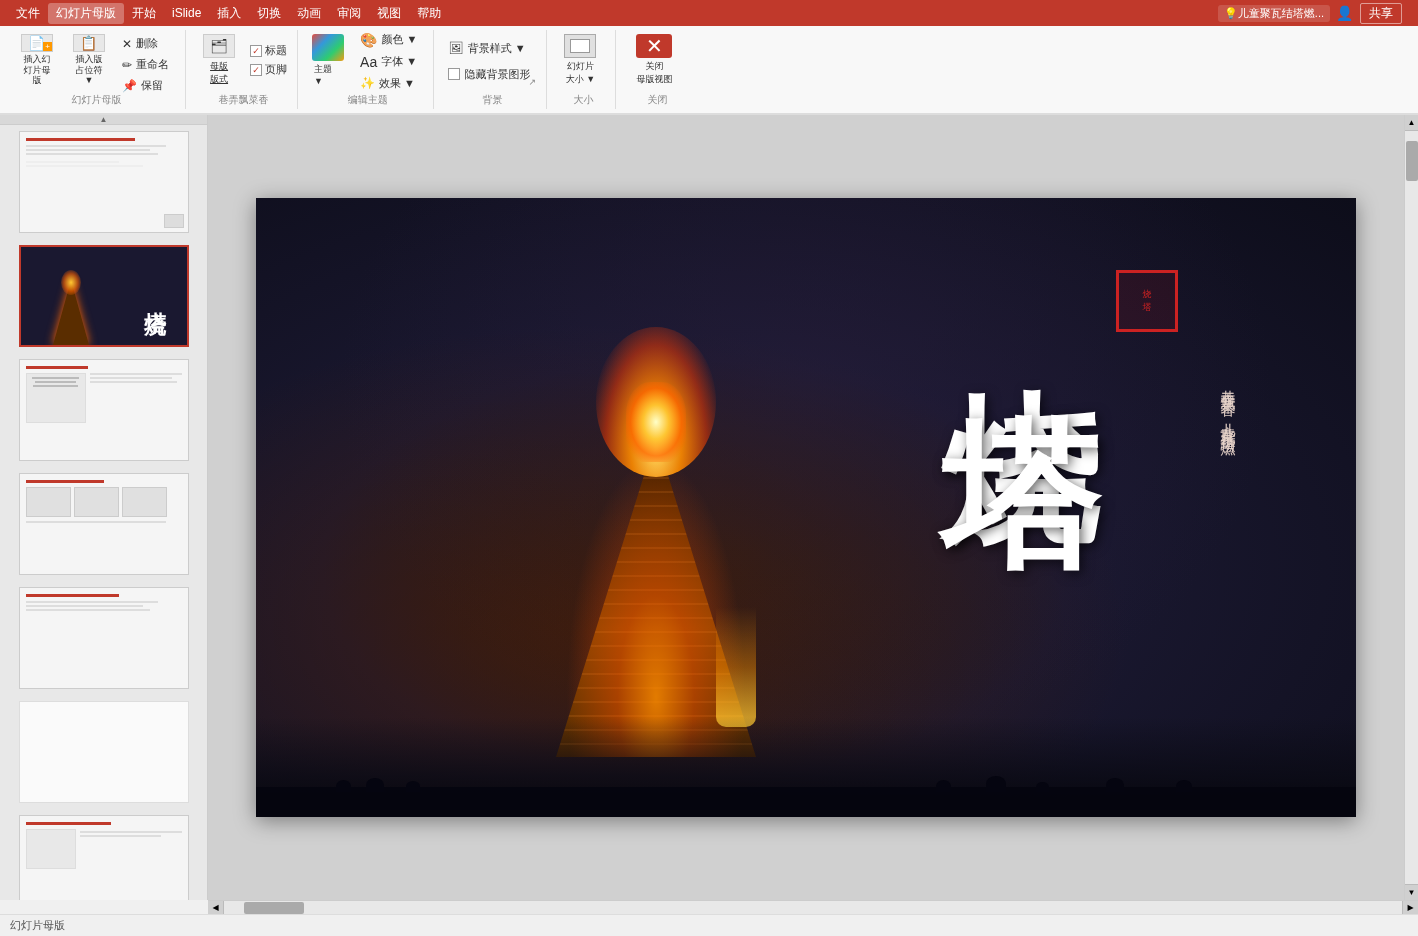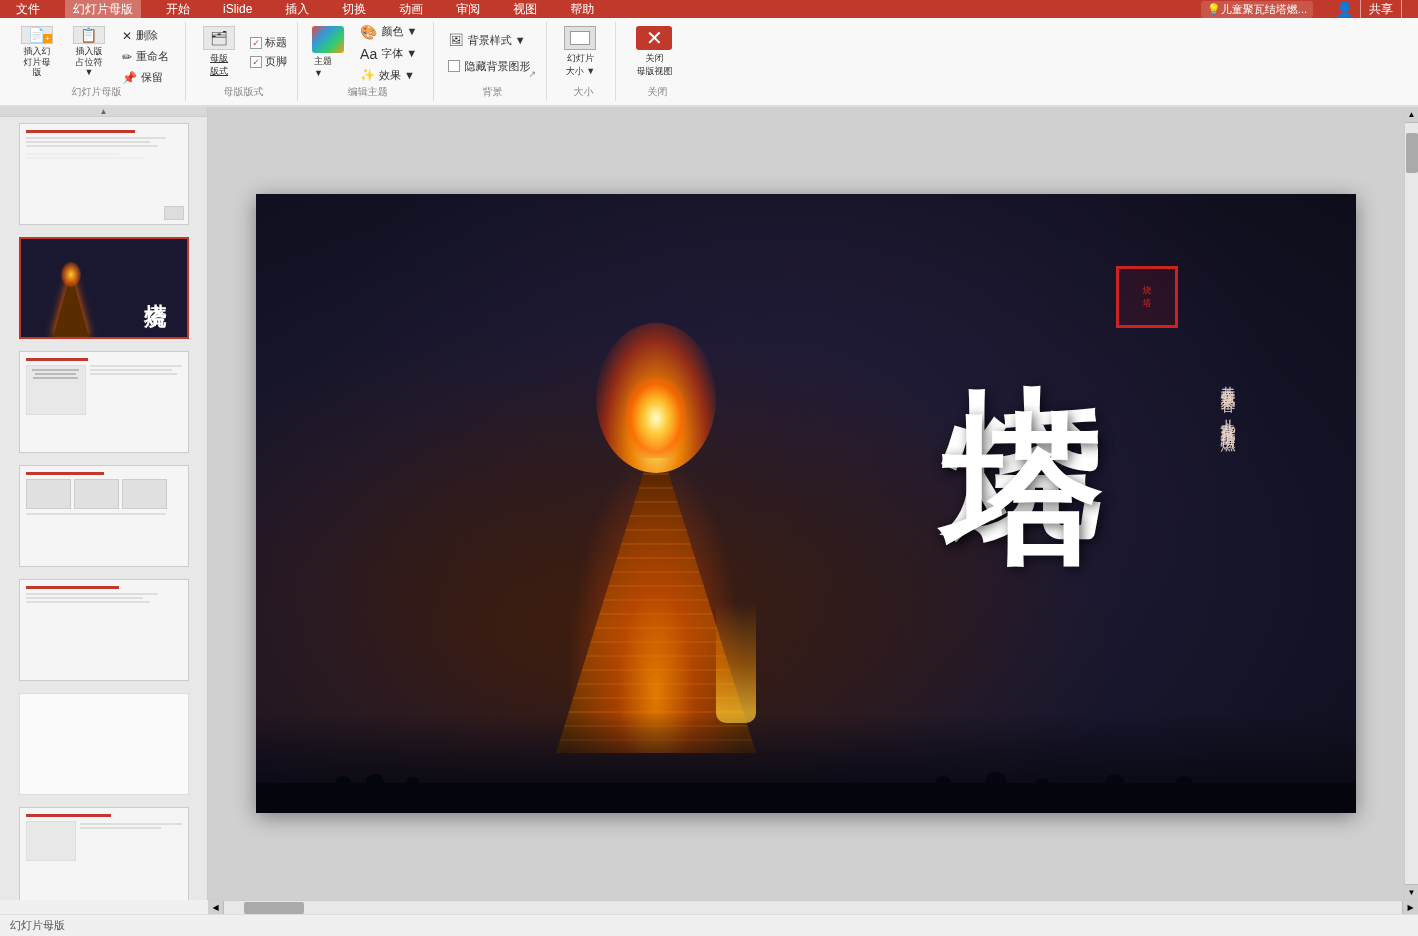--- a/index.html
+++ b/index.html
@@ -8,26 +8,26 @@
       height: 936px;
       overflow: hidden;
       font-family: 'Microsoft YaHei', Arial, sans-serif;
       background: #f0f0f0;
       display: flex;
       flex-direction: column;
     }
 
     
     #menu-bar {
-      height: 18px;
+      height: 26px;
       background: #c0392b;
       display: flex;
       align-items: center;
       padding: 0 8px;
-      gap: 17px;
+      gap: 0;
     }
     .menu-item {
       color: white;
       font-size: 12px;
       padding: 2px 8px;
       cursor: pointer;
       border-radius: 3px;
     }
     .menu-item.active { background: rgba(255,255,255,0.3); }
     .menu-search {
@@ -312,21 +312,21 @@
           <div class="checkbox-row">
             <div class="checkbox-box">✓</div>
             <span>标题</span>
           </div>
           <div class="checkbox-row">
             <div class="checkbox-box">✓</div>
             <span>页脚</span>
           </div>
         </div>
       </div>
-      <span class="ribbon-group-label">母版版式</span>
+      <span class="ribbon-group-label">巷弄飘菜香</span>
     </div>
 
     <div class="ribbon-group">
       <div class="ribbon-row" style="align-items:flex-start; gap:4px;">
         <div class="ribbon-btn" style="width:44px;">
           <div style="width:32px;height:40px;background:linear-gradient(135deg,#e74c3c,#3498db,#2ecc71,#f39c12);border-radius:3px;"></div>
           <span style="font-size:9px;">主题 ▼</span>
         </div>
         <div class="ribbon-col" style="gap:2px; padding-top:2px;">
           <div class="ribbon-btn-small">

